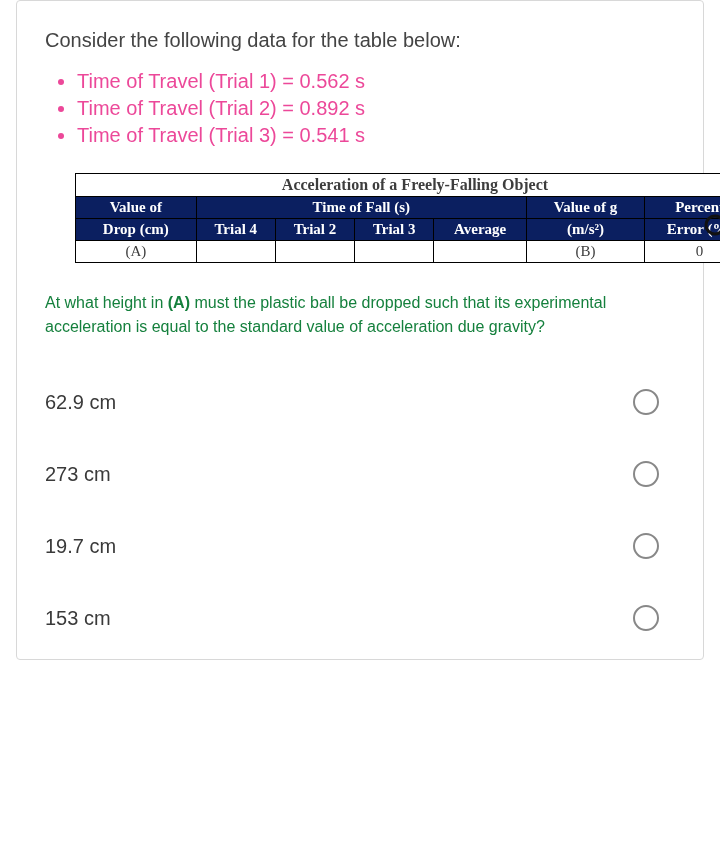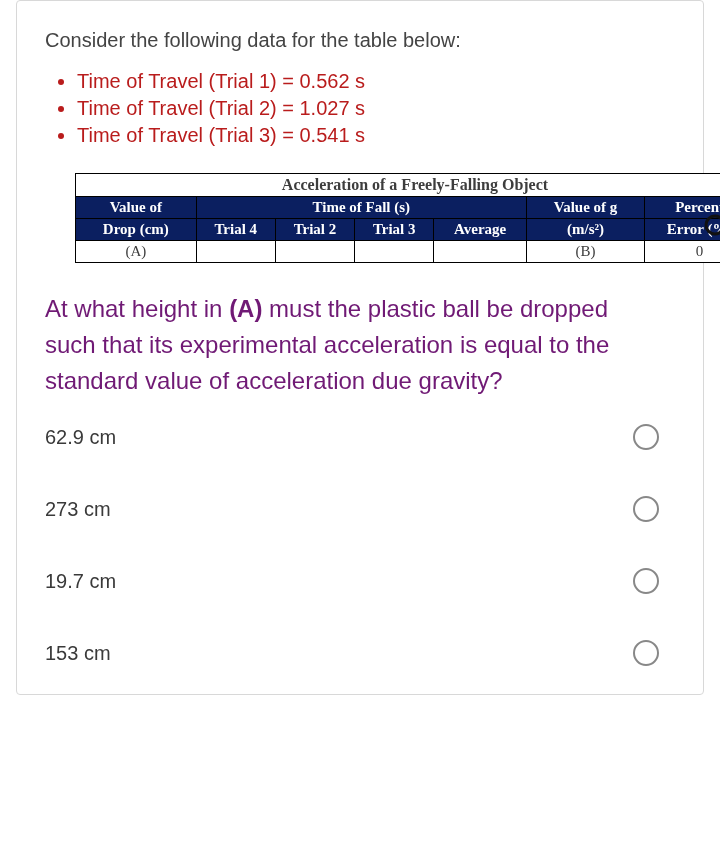--- a/index.html
+++ b/index.html
@@ -21,21 +21,21 @@
     font-size: 20px;
     color: #444;
     margin-bottom: 18px;
   }
   ul.data-list {
     margin: 0 0 26px 12px;
     padding-left: 20px;
   }
   ul.data-list li {
     font-size: 20px;
-    color: #b91c1c;
+    color: #ec4899;
     margin: 4px 0;
   }
   .table-wrap {
     margin: 0 0 28px 30px;
     width: 680px;
     position: relative;
   }
   table.freely {
     border-collapse: collapse;
     width: 100%;
@@ -69,24 +69,24 @@
   }
   .magnify-wrap {
     position: absolute;
     right: 22px;
     top: 40px;
     width: 30px;
     height: 30px;
     pointer-events: none;
   }
   .question-text {
-    font-size: 24px;
+    font-size: 16px;
     line-height: 1.5;
-    color: #701a75;
-    margin-bottom: 25px;
+    color: #15803d;
+    margin-bottom: 50px;
   }
   .option-row {
     display: flex;
     justify-content: space-between;
     align-items: center;
     font-size: 20px;
     color: #3a3a3a;
     margin: 0 0 46px 0;
   }
   .option-row:last-child { margin-bottom: 0; }
@@ -100,21 +100,21 @@
 </style>
 </head>
 <body>
 
 <div class="card">
 
   <div class="intro">Consider the following data for the table below:</div>
 
   <ul class="data-list">
     <li>Time of Travel (Trial 1) = 0.562 s</li>
-    <li>Time of Travel (Trial 2) = 1.027 s</li>
+    <li>Time of Travel (Trial 2) = 0.892 s</li>
     <li>Time of Travel (Trial 3) = 0.541 s</li>
   </ul>
 
   <div class="table-wrap">
     <table class="freely">
       <colgroup>
         <col style="width:99px">
         <col style="width:65px">
         <col style="width:65px">
         <col style="width:65px">

